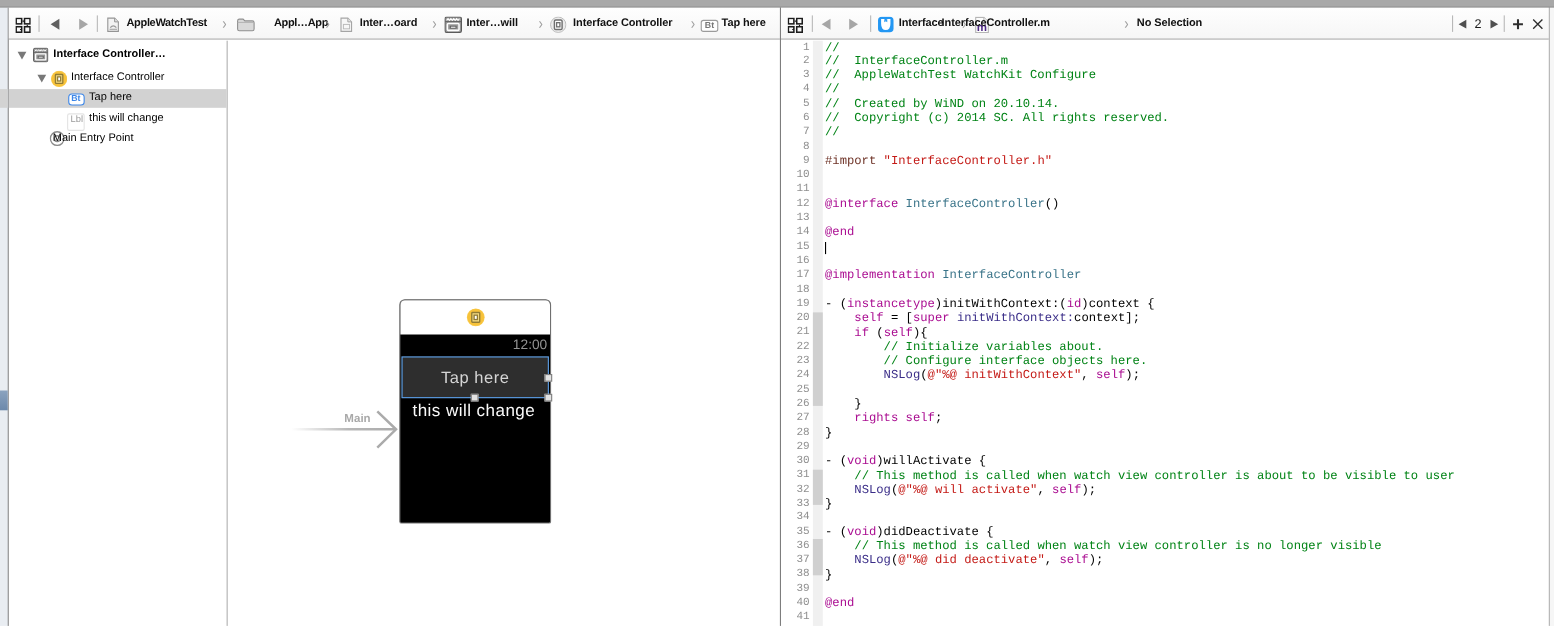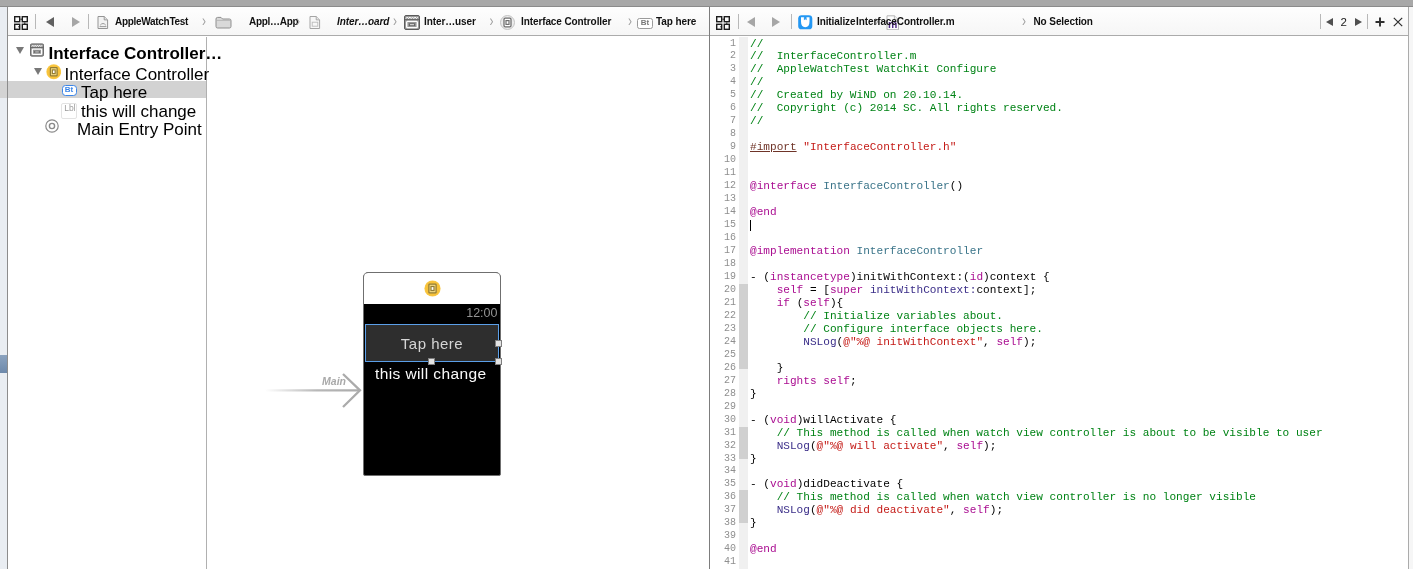--- a/index.html
+++ b/index.html
@@ -21,44 +21,44 @@
   #rightpad { left:1409px; top:7px; width:4px; height:562px; background:#f6f6f6; }
 
   .jtext { position:absolute; top:15.5px; font-size:10px; font-weight:bold; color:#111; white-space:nowrap; letter-spacing:-0.1px;}
   .chev { position:absolute; top:14px; font-size:12px; color:#a0a0a0; font-weight:normal; transform:scaleY(1.3); }
   .vsep { position:absolute; top:14px; width:1px; height:15px; background:#b8b8b8; }
   .tri-l { position:absolute; width:0; height:0; border-top:5.5px solid transparent; border-bottom:5.5px solid transparent; }
   .tri-r { position:absolute; width:0; height:0; border-top:5.5px solid transparent; border-bottom:5.5px solid transparent; }
 
   #outline-border { left:206px; top:37px; width:1px; height:532px; background:#b0b0b0; }
   #selrow { left:8px; top:81px; width:198px; height:17px; background:#d2d2d2; }
-  .orow { position:absolute; font-size:17px; color:#000; white-space:nowrap;text-align:center; }
+  .orow { position:absolute; font-size:10px; color:#000; white-space:nowrap;text-align:center; }
   .disc { position:absolute; width:0; height:0; border-left:4.5px solid transparent; border-right:4.5px solid transparent; border-top:7.5px solid #787878; }
 
   
   #watch { left:363px; top:272px; width:138px; height:204px; border:1px solid #6f6f6f; border-radius:5px 5px 2px 2px; background:#000; }
   #whead { position:absolute; left:0; top:0; width:136px; height:31px; background:#fff; border-radius:4px 4px 0 0; }
   #wtime { position:absolute; right:2.5px; top:33px; color:#939393; font-size:12.5px; letter-spacing:0px;}
   #wbtn { position:absolute; left:1px; top:51px; width:134px; height:37.5px; background:#2e2e2e; border:1px solid #5b9fe8; }
   #wbtntext { position:absolute; left:0; top:9.5px; width:100%; text-align:center; color:#d5d5d5; font-size:15px; letter-spacing:0.5px; }
   #wlabel { position:absolute; left:11px; top:92px; color:#fafafa; font-size:15.5px; white-space:nowrap; letter-spacing:0.4px; }
   .handle { position:absolute; width:7px; height:7px; background:#e3e3e3; border:1px solid #7f7f7f; }
 
-  #mainlbl { position:absolute; left:304px; top:374.5px; width:42px; text-align:right; font-size:10.5px; font-weight:bold; color:#a9a9a9;font-style:italic; }
+  #mainlbl { position:absolute; left:304px; top:374.5px; width:42px; text-align:center; font-size:10.5px; font-weight:bold; color:#a9a9a9; }
 
   
   #gutter { left:710px; top:37.5px; width:26px; height:531px; font-family:"Liberation Mono", monospace; font-size:10px; line-height:12.97px; color:#8f8f8f; text-align:right; white-space:pre; }
   #ribbon { left:739px; top:37px; width:9px; height:532px; background:#f0f0f0; }
   .rseg { position:absolute; left:0; width:9px; background:#d0d0d0; }
   #code { left:750px; top:37.5px; width:660px; height:531px; font-family:"Liberation Mono", monospace; font-size:11.1px; line-height:12.97px; color:#000; white-space:pre; }
   #caret { left:750px; top:220px; width:1px; height:11px; background:#000; }
   .g { color:#008315; }
   .k { color:#aa0d91; }
   .r { color:#c41a16; }
-  .p2 { color:#6f3428;text-decoration:underline; }
+  .p2 { color:#6f3428; }
   .m { color:#3a2d88; }
   .c { color:#3a7489; }
 
   .badge-bt { position:absolute; border:1.5px solid #3c86e8; border-radius:3.5px; background:#fff; color:#3c86e8; font-size:8px; font-weight:bold; text-align:center; }
   .badge-lbl { position:absolute; border:1px solid #e3e3e3; border-radius:2px; background:#fff; color:#9b9b9b; font-size:8.5px; text-align:center; }
 </style>
 </head>
 <body>
 <div class="abs" id="topstrip"></div>
 <div class="abs" id="leftstrip"></div>
@@ -103,32 +103,32 @@
   <path d="M1 4.4 h15" stroke="#aeaeae" stroke-width="0.8"></path>
 </svg>
 <div class="jtext" style="left:249px; letter-spacing:-0.3px;">Appl…App</div>
 <div class="chev" style="left:296px;">›</div>
 
 <svg class="abs" style="left:308.5px; top:14.5px;" width="12" height="15" viewBox="0 0 12 15">
   <path d="M1 1.5 h6.2 l3.4 3.4 V13.5 H1 Z" fill="#f7f7f7" stroke="#a5a5a5" stroke-width="1"></path>
   <path d="M7.2 1.5 v3.4 h3.4" fill="#e6e6e6" stroke="#a5a5a5" stroke-width="0.9"></path>
   <rect x="3.2" y="7.2" width="5.6" height="4" fill="none" stroke="#bbbbbb" stroke-width="0.9"></rect>
 </svg>
-<div class="jtext" style="left:337px;font-style:italic;">Inter…oard</div>
+<div class="jtext" style="left:327px;">Inter…oard</div>
 <div class="chev" style="left:393px;">›</div>
 
 <svg class="abs" style="left:404px; top:14.5px;" width="16" height="15" viewBox="0 0 16 15">
   <rect x="0.5" y="0.5" width="15" height="14" rx="1.5" fill="#999999" stroke="#5a5a5a" stroke-width="1"></rect>
   <path d="M2 3.6 L3.3 2 L4.6 3.6 L5.9 2 L7.2 3.6 L8.5 2 L9.8 3.6 L11.1 2 L12.4 3.6 L13.7 2" fill="none" stroke="#fdfdfd" stroke-width="1"></path>
   <path d="M0.8 4.7 H15.2" stroke="#5a5a5a" stroke-width="0.9"></path>
   <rect x="2.7" y="6.4" width="10.6" height="6.2" rx="0.8" fill="none" stroke="#fdfdfd" stroke-width="1.4"></rect>
   <rect x="4.9" y="8.4" width="6.2" height="2.6" fill="#5f5f5f"></rect>
   <rect x="5.9" y="9.3" width="4.2" height="0.9" fill="#fdfdfd"></rect>
 </svg>
-<div class="jtext" style="left:424px;">Inter…user</div>
+<div class="jtext" style="left:424px;">Inter…will</div>
 <div class="chev" style="left:489.5px;">›</div>
 
 <svg class="abs" style="left:500px; top:14.5px;" width="15" height="15" viewBox="0 0 15 15">
   <circle cx="7.5" cy="7.5" r="7" fill="#ececec" stroke="#bdbdbd" stroke-width="0.9"></circle>
   <rect x="4" y="3.2" width="7" height="8.6" rx="1.2" fill="#fff" stroke="#6f6f6f" stroke-width="1.3"></rect>
   <rect x="6" y="5.6" width="3" height="3.8" fill="#fff" stroke="#6f6f6f" stroke-width="1.2"></rect>
 </svg>
 <div class="jtext" style="left:521px;">Interface Controller</div>
 <div class="chev" style="left:628px;">›</div>
 <div class="abs" style="left:637px; top:17.5px; width:16px; height:11px; line-height:8.5px; border:1.5px solid #9b9b9b; border-radius:2.5px; background:#fff; color:#777777; font-size:8px; font-weight:bold; text-align:center;">Bt</div>
@@ -150,21 +150,21 @@
 <div class="abs vsep" style="left:737.5px;"></div>
 <div class="abs tri-l" style="left:747px; top:17px; border-right:8.5px solid #a6a6a6;"></div>
 <div class="abs tri-r" style="left:772px; top:17px; border-left:8.5px solid #a6a6a6;"></div>
 <div class="abs vsep" style="left:790.5px;"></div>
 
 <svg class="abs" style="left:798px; top:15px;" width="14.5" height="14.5" viewBox="0 0 14.5 14.5">
   <rect x="0.2" y="0.2" width="14.1" height="14.1" rx="3.4" fill="#2397f3"></rect>
   <path d="M3 2.2 L5.8 2.2 L7.25 3.9 L8.7 2.2 L11.5 2.2 L11.5 6.6 Q11.5 12.3 7.25 12.3 Q3 12.3 3 6.6 Z" fill="#fff"></path>
   <path d="M5.9 2.6 L7.25 3.6 L8.6 2.6 L8.6 5.2 L7.25 4.3 L5.9 5.2 Z" fill="#2397f3"></path>
 </svg>
-<div class="jtext" style="left:817px;">Initialize</div>
+<div class="jtext" style="left:817px;">Interface</div>
 <div class="chev" style="left:874.5px;">›</div>
 
 <svg class="abs" style="left:886px; top:14.5px;" width="13.5" height="15.5" viewBox="0 0 13.5 15.5">
   <path d="M1 0.8 h7.4 l4.1 4.1 V14.7 H1 Z" fill="#fdfdfd" stroke="#b5b5b5" stroke-width="1"></path>
   <path d="M8.4 0.8 v4.1 h4.1" fill="#eeeeee" stroke="#b5b5b5" stroke-width="0.9"></path>
   <text x="6.7" y="13" font-family="Liberation Sans, sans-serif" font-size="10.5" font-weight="bold" fill="#4f2a85" text-anchor="middle">m</text>
 </svg>
 <div class="jtext" style="left:856px;">InterfaceController.m</div>
 <div class="chev" style="left:1022px;">›</div>
 <div class="jtext" style="left:1033.5px;">No Selection</div>
@@ -205,21 +205,21 @@
 <div class="badge-bt" style="left:61.5px; top:85px; width:15px; height:10.5px; line-height:8px;">Bt</div>
 <div class="orow" style="left:81px; top:83px;">Tap here</div>
 
 <div class="badge-lbl" style="left:61px; top:103px; width:15.5px; height:16px; line-height:9px;text-align:right;">Lbl</div>
 <div class="orow" style="left:81px; top:101.5px;">this will change</div>
 
 <svg class="abs" style="left:45px; top:119px;" width="14" height="14" viewBox="0 0 14 14">
   <circle cx="7" cy="7" r="6.2" fill="none" stroke="#8a8a8a" stroke-width="1.2"></circle>
   <circle cx="7" cy="7" r="2.6" fill="none" stroke="#8a8a8a" stroke-width="1.4"></circle>
 </svg>
-<div class="orow" style="left:77px; top:119.5px;">Main Entry Point</div>
+<div class="orow" style="left:48px; top:119.5px;">Main Entry Point</div>
 
 <svg class="abs" style="left:255px; top:365px;" width="112" height="50" viewBox="0 0 112 50">
   <defs>
     <linearGradient id="fade" gradientUnits="userSpaceOnUse" x1="10" y1="0" x2="104" y2="0">
       <stop offset="0" stop-color="#ababab" stop-opacity="0"></stop>
       <stop offset="0.55" stop-color="#ababab" stop-opacity="0.85"></stop>
       <stop offset="1" stop-color="#ababab" stop-opacity="1"></stop>
     </linearGradient>
   </defs>
   <path d="M10 25.3 H104" stroke="url(#fade)" stroke-width="2.2" fill="none"></path>

